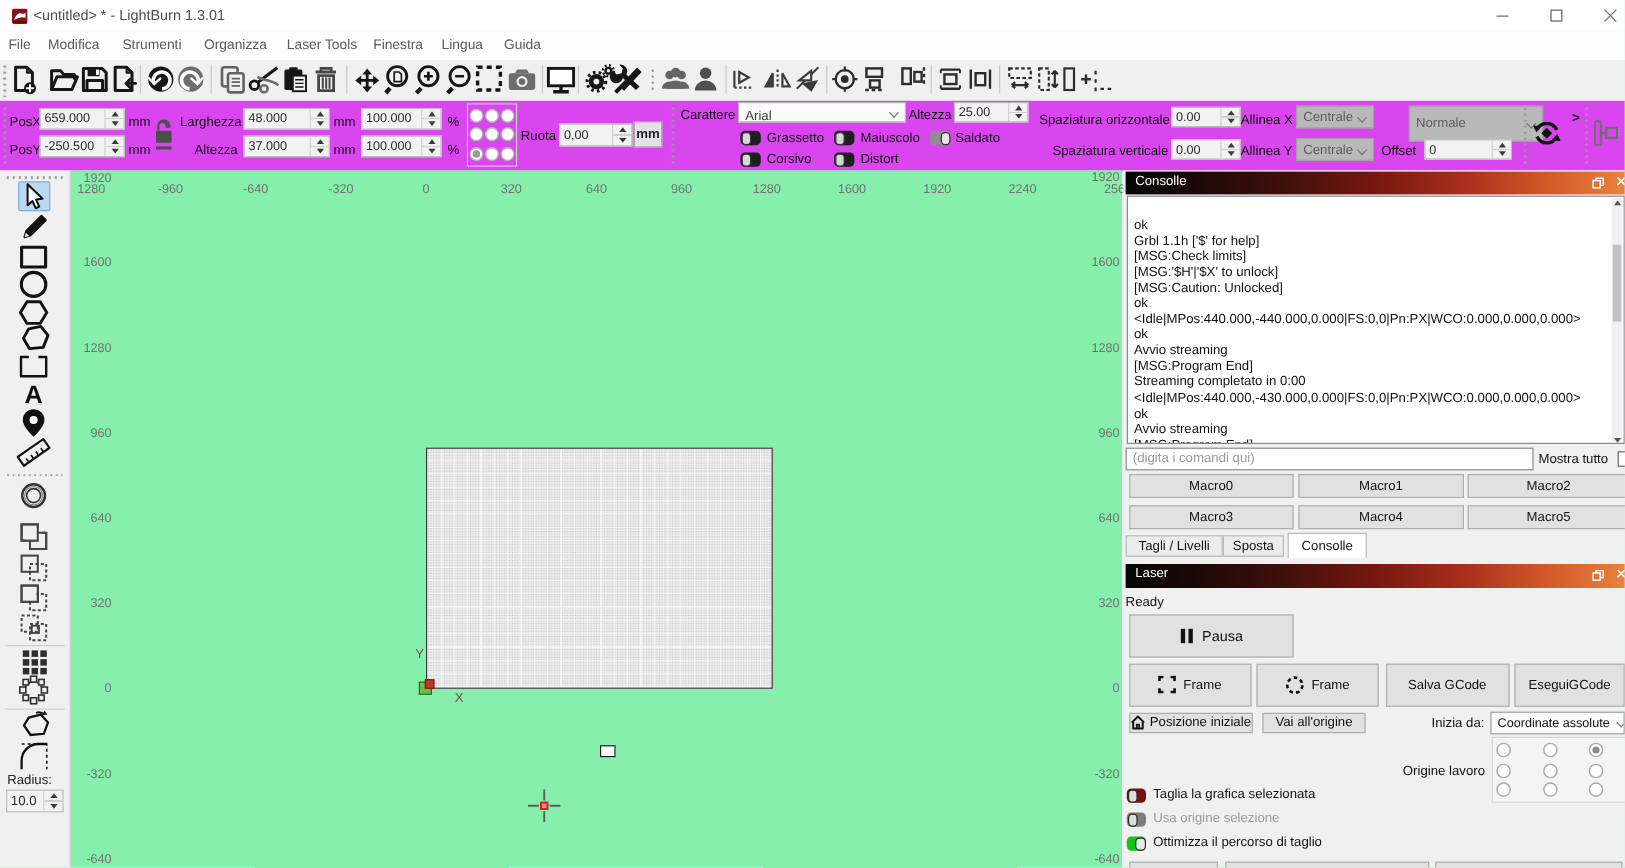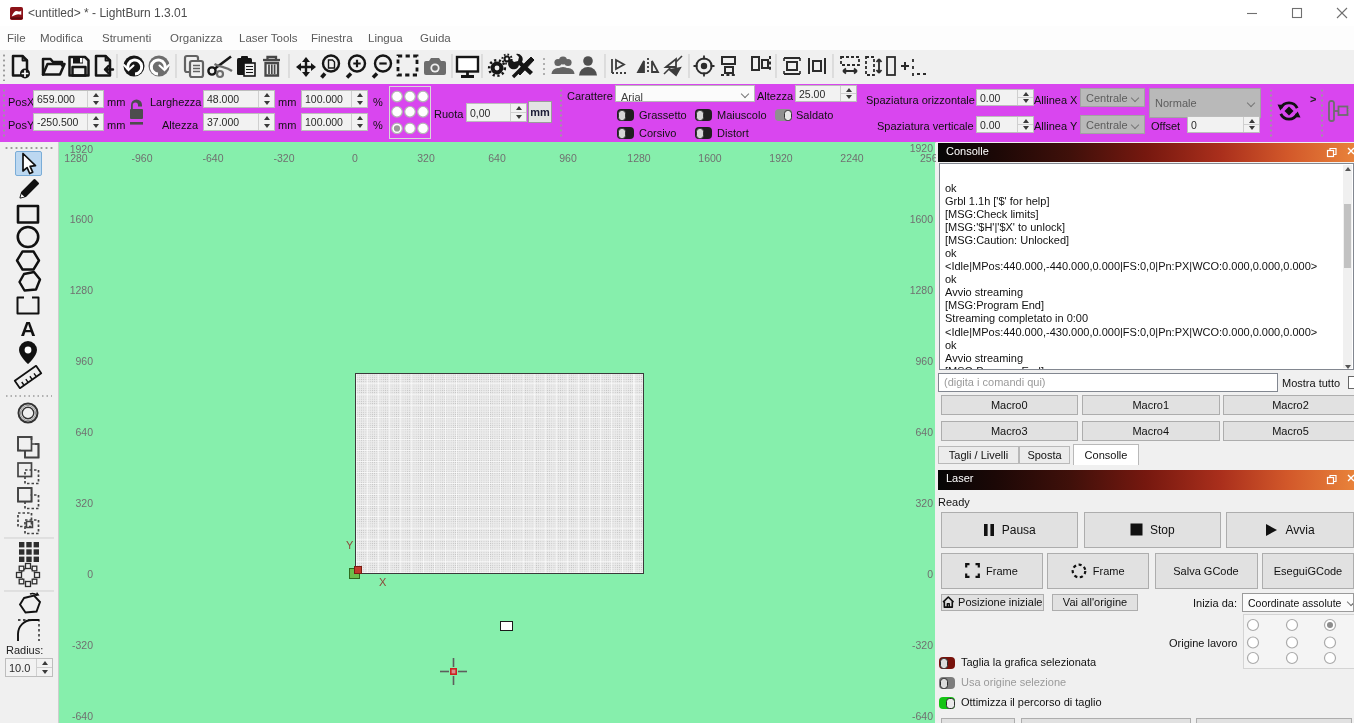--- a/index.html
+++ b/index.html
@@ -375,21 +375,21 @@
       <span class="ar">
         <i class="tri-u"></i>
         <i class="tri-d"></i>
       </span>
     </div>
 <div class="lbl" style="left:1034px;top:10px">Allinea X</div>
 <div class="combo" style="left:1080px;top:4px;width:65px;height:19px">
       <span class="cv">Centrale</span>
       <span class="chev"></span>
     </div>
-<div class="combo" style="left:1149px;top:4px;width:112px;height:30px">
+<div class="combo" style="left:1174px;top:4px;width:112px;height:30px">
       <span class="cv">Normale</span>
       <span class="chev"></span>
     </div>
 <div class="lbl" style="left:877px;top:36px">Spaziatura verticale</div>
 <div class="spin" style="left:976px;top:32px;width:58px;height:17px">
       <span class="v">0.00</span>
       <span class="ar">
         <i class="tri-u"></i>
         <i class="tri-d"></i>
       </span>
@@ -631,26 +631,20 @@
         <rect x="3.5" y="3.5" width="6" height="6"></rect>
         <path d="M6 3.5 v-2 h6 v6 h-2"></path>
         <path d="M24 1 l6 6 m0-6 l-6 6" stroke-width="1.4"></path>
       </g>
     </svg>
 <div class="abs" style="left:2px;top:354px;font-size:11px;color:#111">Ready</div>
 <div class="btn" style="left:4.5px;top:370px;width:137.5px;height:35.5px;font-size:12px"><svg width="12" height="14" viewBox="0 0 12 14" style="margin-right:7px">
         <rect x="1" y="1" width="3.6" height="12" fill="#111"></rect>
         <rect x="7.4" y="1" width="3.6" height="12" fill="#111"></rect>
       </svg>Pausa</div>
-<div class="btn" style="left:148px;top:370px;width:136.5px;height:35.5px;font-size:12px"><svg width="13" height="13" viewBox="0 0 13 13" style="margin-right:7px">
-        <rect x="0.5" y="0.5" width="12" height="12" fill="#111"></rect>
-      </svg>Stop</div>
-<div class="btn" style="left:290px;top:370px;width:128px;height:35.5px;font-size:12px"><svg width="13" height="14" viewBox="0 0 13 14" style="margin-right:7px">
-        <path d="M1 1 L12 7 L1 13 Z" fill="#111"></path>
-      </svg>Avvia</div>
 <div class="btn" style="left:4.5px;top:411px;width:102px;height:35.5px;font-size:11px"><svg width="15" height="15" viewBox="0 0 15 15" style="margin-right:6px">
         <g fill="none" stroke="#111" stroke-width="2.2">
           <path d="M1.2 4.5 v-3.3 h3.3 M10.5 1.2 h3.3 v3.3 M13.8 10.5 v3.3 h-3.3 M4.5 13.8 H1.2 v-3.3"></path>
         </g>
       </svg>Frame</div>
 <div class="btn" style="left:110.5px;top:411px;width:102.5px;height:35.5px;font-size:11px"><svg width="16" height="16" viewBox="0 0 16 16" style="margin-right:6px">
         <circle cx="8" cy="8" r="6.3" fill="none" stroke="#111" stroke-width="2.2" stroke-dasharray="3.1 2.6"></circle>
       </svg>Frame</div>
 <div class="btn" style="left:218.5px;top:411px;width:103px;height:35.5px;font-size:11px">Salva GCode</div>
 <div class="btn" style="left:326px;top:411px;width:92px;height:35.5px;font-size:11px">EseguiGCode</div>

